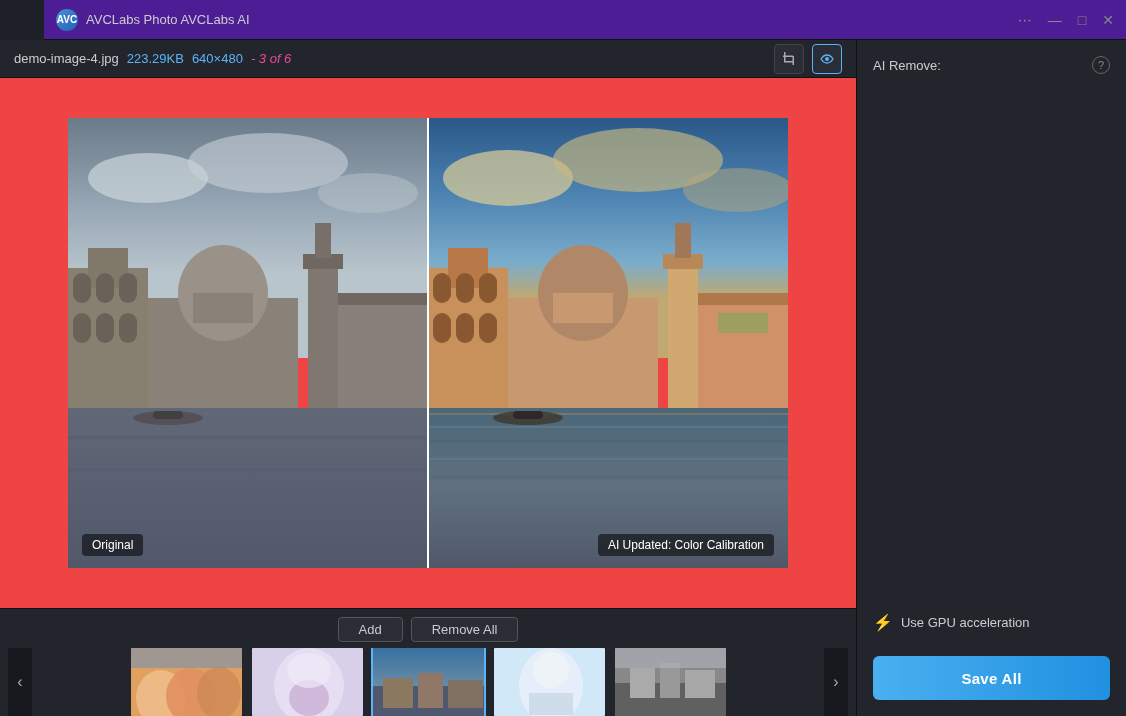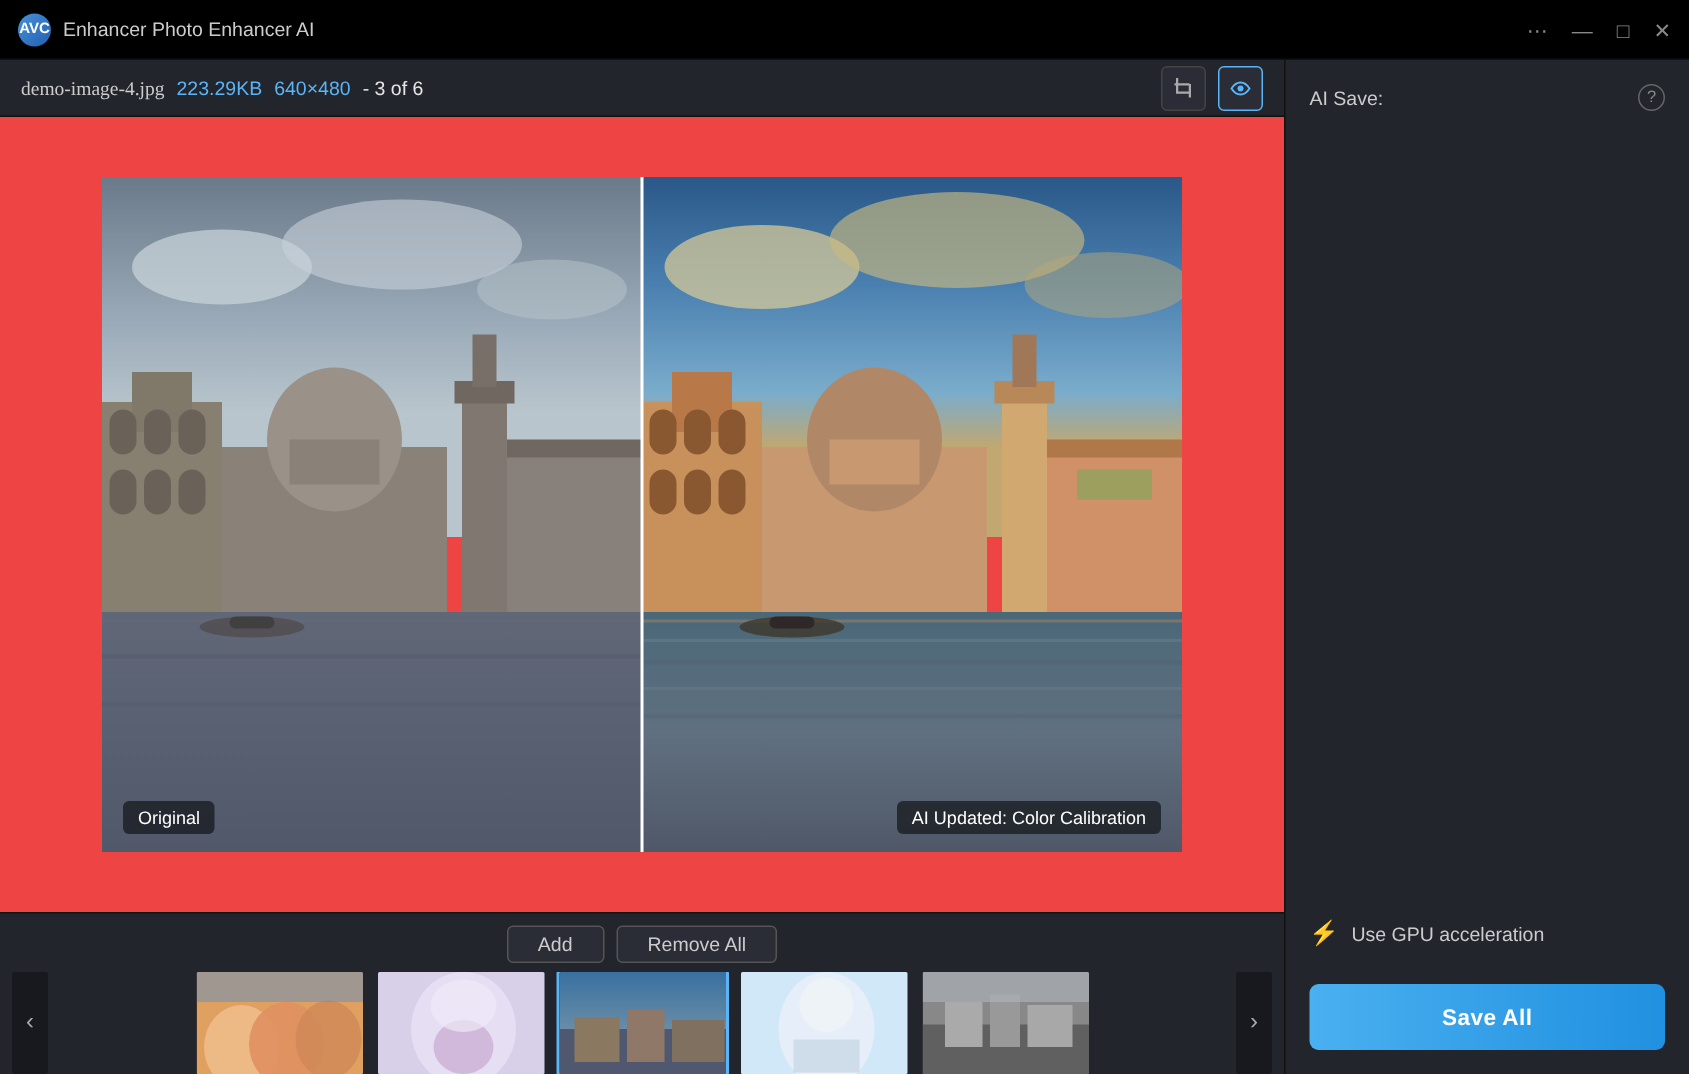--- a/index.html
+++ b/index.html
@@ -11,26 +11,27 @@
       font-family: -apple-system, BlinkMacSystemFont, 'Segoe UI', sans-serif;
       font-size: 13px;
       overflow: hidden;
       display: flex;
       flex-direction: column;
     }
 
     
     #titlebar {
       height: 40px;
-      background: #000000;
+      background: #4c1d95;
       display: flex;
       align-items: center;
       padding: 0 12px;
       flex-shrink: 0;
       border-bottom: 1px solid #111;
+      margin-left: 44px;
     }
     #titlebar .app-icon {
       width: 22px; height: 22px;
       background: linear-gradient(135deg, #4a90d9, #2060b0);
       border-radius: 50%;
       display: flex; align-items: center; justify-content: center;
       color: #fff; font-size: 10px; font-weight: bold;
       margin-right: 8px;
       flex-shrink: 0;
     }
@@ -68,24 +69,24 @@
     #fileinfo {
       height: 38px;
       background: #23252d;
       display: flex;
       align-items: center;
       padding: 0 14px;
       border-bottom: 1px solid #111;
       gap: 8px;
       flex-shrink: 0;
     }
-    #fileinfo .filename { color: #ccc; font-size: 13px; font-family: Liberation Serif, serif; }
+    #fileinfo .filename { color: #ccc; font-size: 13px; }
     #fileinfo .filesize { color: #5ab4f5; font-size: 13px; }
     #fileinfo .dimensions { color: #5ab4f5; font-size: 13px; }
-    #fileinfo .counter { color: #e5e5e5; font-size: 13px; }
+    #fileinfo .counter { color: #ec4899; font-size: 13px; font-style: italic; }
     #fileinfo .spacer { flex: 1; }
     #fileinfo .icon-btn {
       width: 30px; height: 30px;
       border: 1px solid #444;
       border-radius: 4px;
       background: #2a2c36;
       display: flex; align-items: center; justify-content: center;
       cursor: pointer;
       color: #aaa;
       font-size: 14px;
@@ -303,21 +304,21 @@
       overflow: hidden;
     }
   </style>
 </head>
 <body>
 
 <div id="titlebar">
   <div class="app-icon">
     <span>AVC</span>
   </div>
-  <span class="app-title">Enhancer Photo Enhancer AI</span>
+  <span class="app-title">AVCLabs Photo AVCLabs AI</span>
   <div class="window-controls">
     <span class="wc-btn">⋯</span>
     <span class="wc-btn">—</span>
     <span class="wc-btn">□</span>
     <span class="wc-btn">✕</span>
   </div>
 </div>
 
 <div id="main">
 
@@ -528,21 +529,21 @@
         </div>
         <div class="thumb-nav">›</div>
       </div>
     </div>
 
   </div>
 
   <div id="sidebar">
     <div class="sidebar-section">
       <div class="ai-model-header">
-        <span class="ai-model-label">AI Save:</span>
+        <span class="ai-model-label">AI Remove:</span>
         <div class="help-icon">?</div>
       </div>
     </div>
 
     <div class="sidebar-spacer"></div>
 
     <div class="gpu-row">
       <span class="gpu-icon">⚡</span>
       <span class="gpu-text">Use GPU acceleration</span>
     </div>

